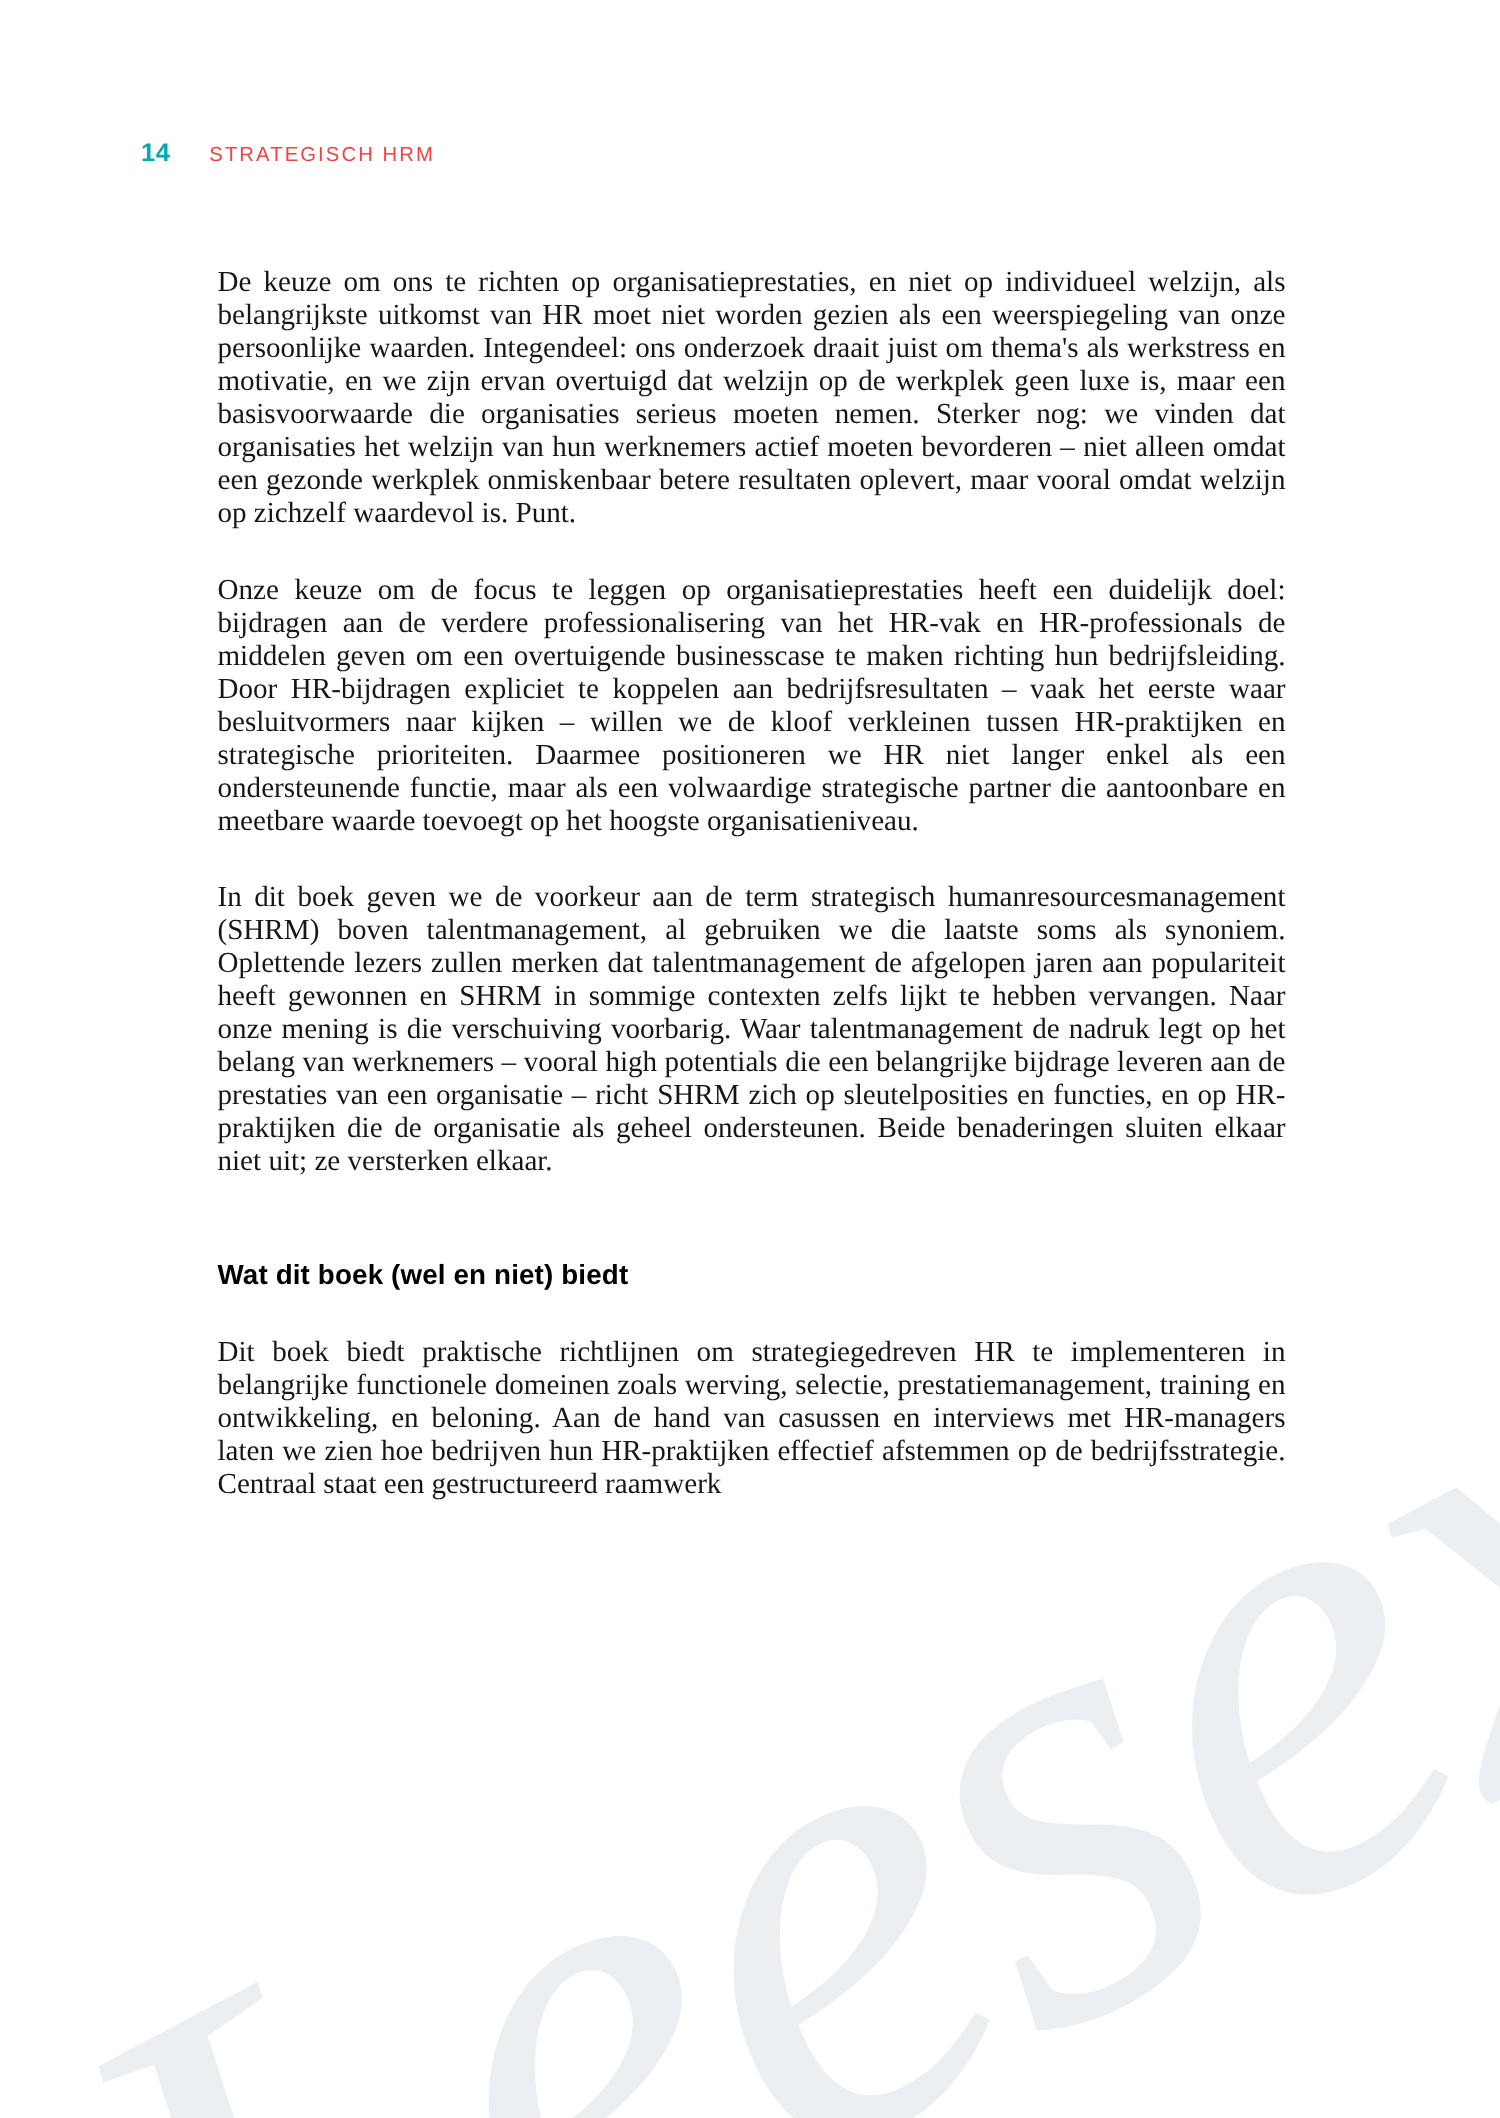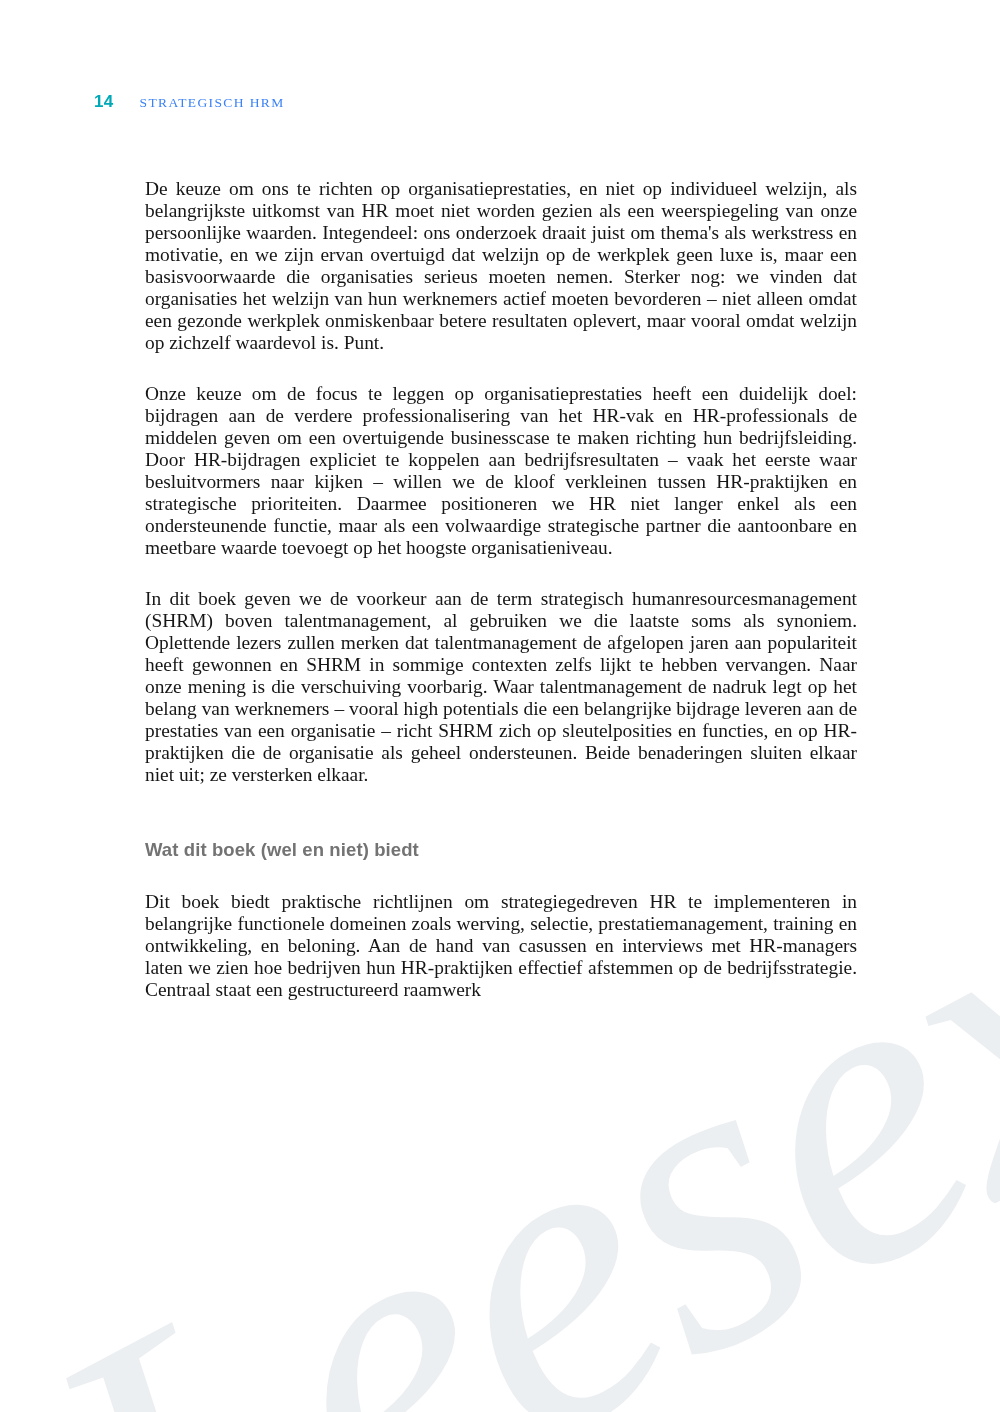--- a/index.html
+++ b/index.html
@@ -55,23 +55,23 @@
     align-items: baseline;
   }
   .page-number {
     font-family: "Liberation Sans", sans-serif;
     font-weight: bold;
     font-size: 17px;
     color: #00a9b7;
     letter-spacing: 0.3px;
   }
   .runhead-title {
-    font-family: Liberation Serif, serif;
+    font-family: Liberation Sans, sans-serif;
     font-size: 13.5px;
-    color: #3b82f6;
+    color: #ef4444;
     letter-spacing: 1.4px;
     margin-left: 26px;
   }
 
   
   .column {
     position: absolute;
     top: 178px;
     left: 145px;
     width: 712px;
@@ -85,21 +85,21 @@
     text-align: justify;
     margin: 0 0 29px 0;
     hyphens: manual;
   }
   p.body.last { margin-bottom: 0; }
 
   h2.section {
     font-family: "Liberation Sans", sans-serif;
     font-size: 18.5px;
     font-weight: bold;
-    color: #737373;
+    color: #000000;
     margin: 0 0 30px 0;
     letter-spacing: 0.1px;
   }
   .spacer-before-heading { height: 24px; }
 </style>
 </head>
 <body>
 
 <div class="watermark">
   <div class="watermark-text wm-a">Leesexemplaar</div>

